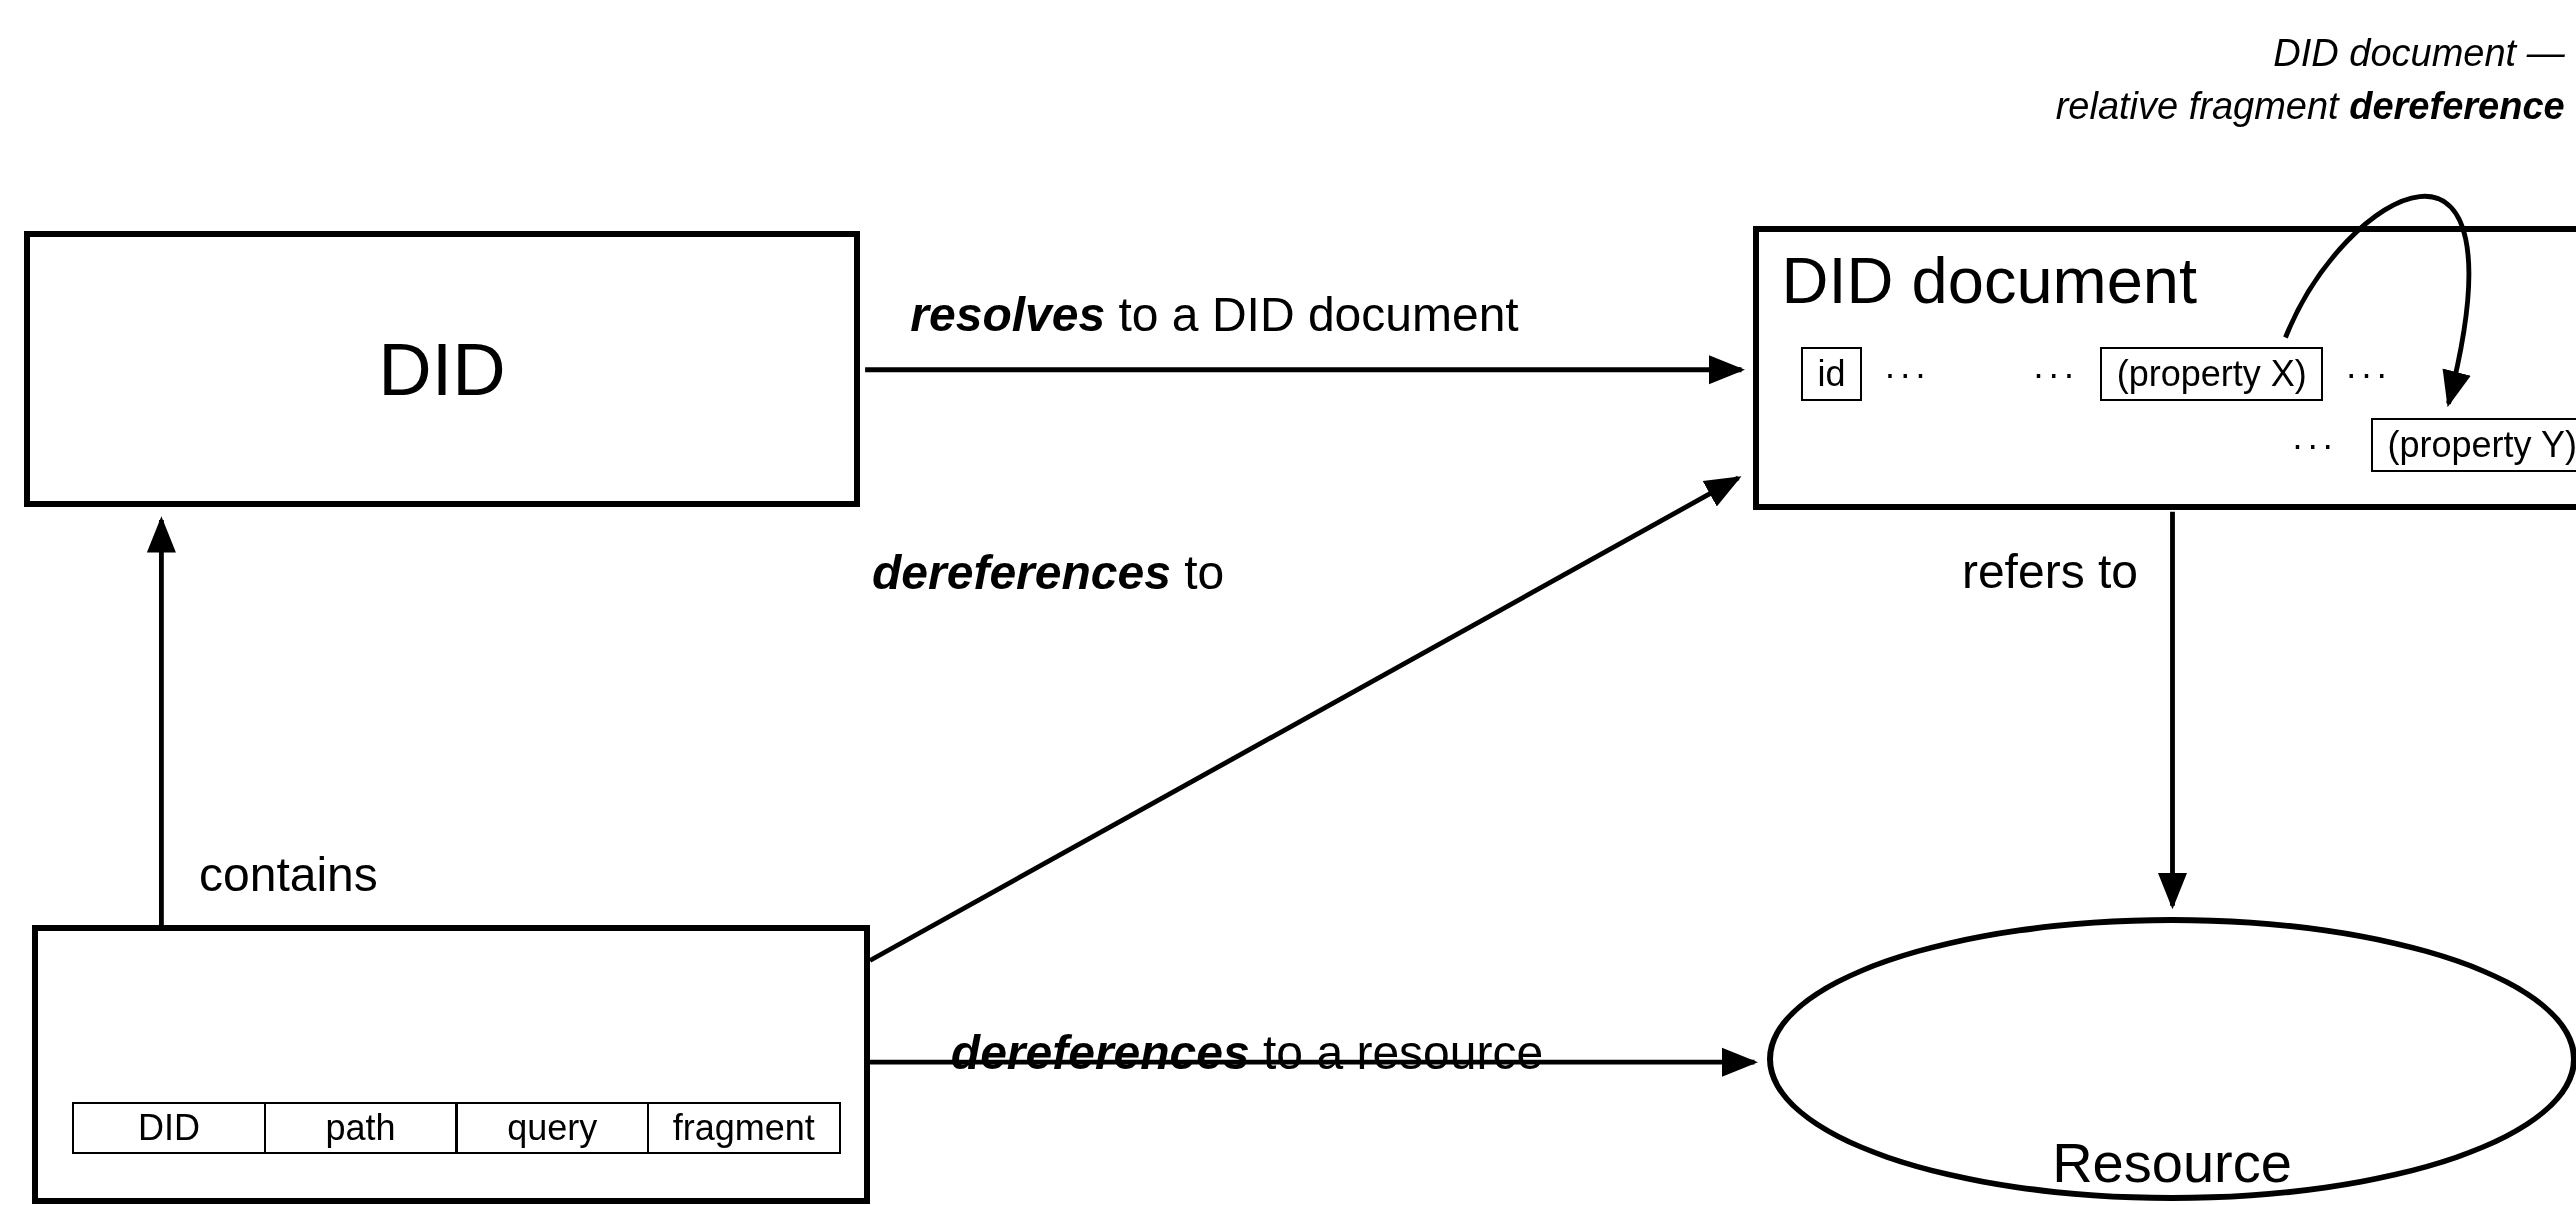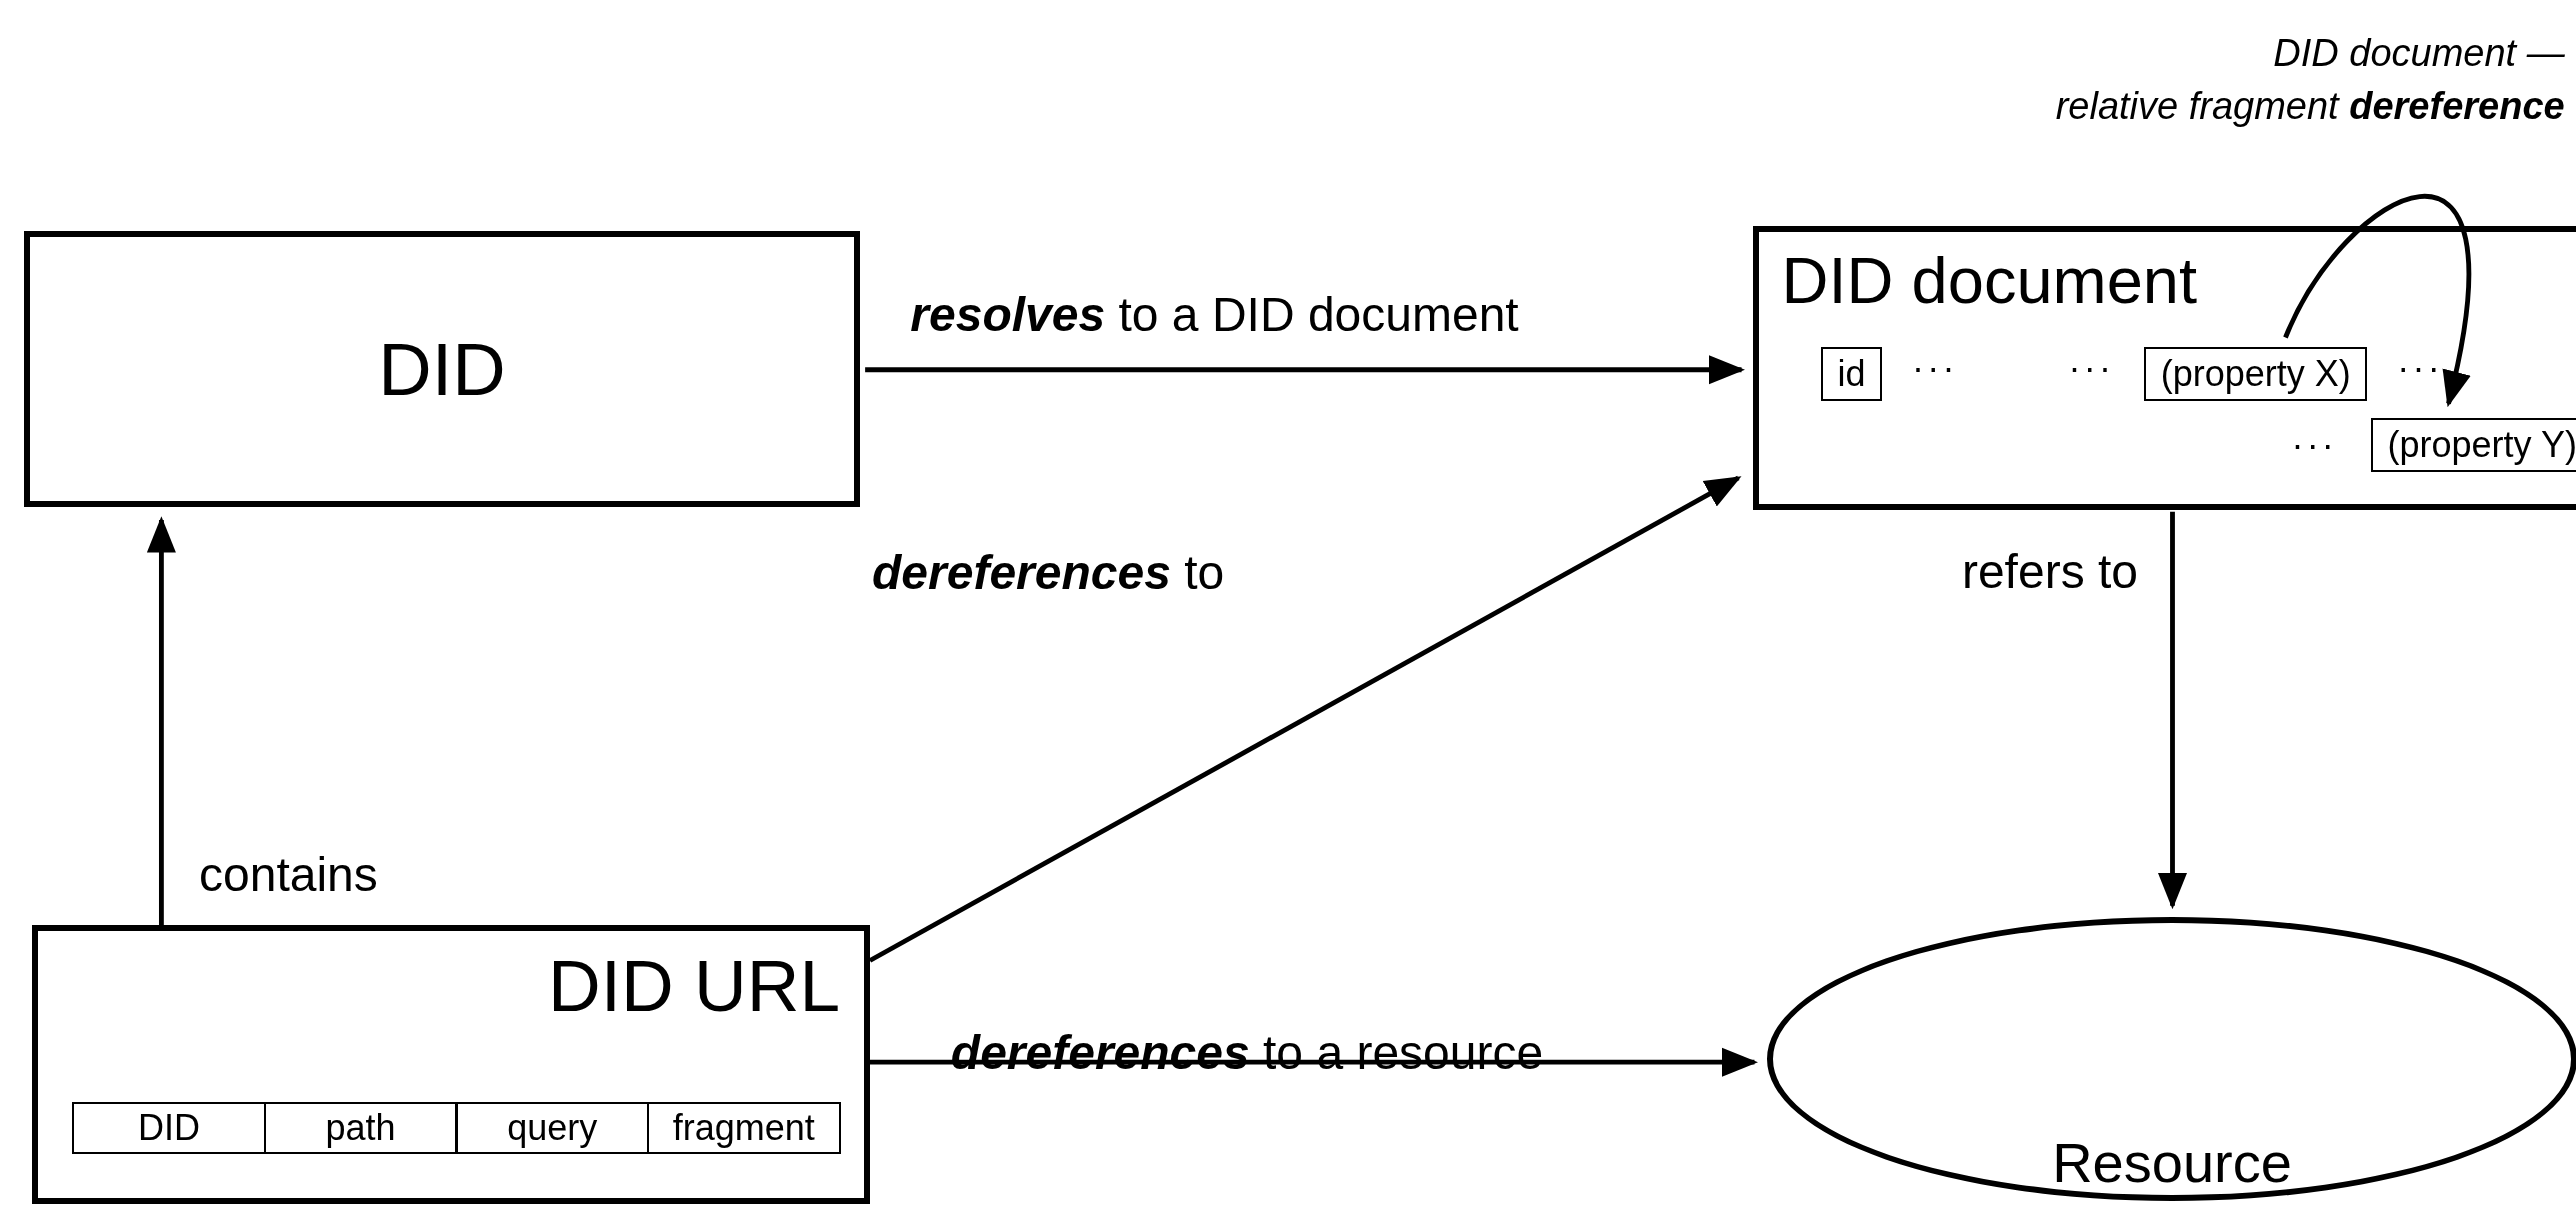--- a/index.html
+++ b/index.html
@@ -23,23 +23,22 @@
     display: flex; align-items: center; justify-content: center;
     font-size: 74px;
   }
   #did-doc-box { left: 1753px; top: 226px; width: 968px; height: 284px; }
   .doc-title {
     position: absolute; left: 22.6px; top: 11.3px;
     font-size: 65px;
   }
   .doc-row1 {
     position: absolute; left: 42px; top: 115px;
-    display: flex; align-items: flex-start; gap: 30px;
+    display: flex; align-items: center; gap: 22px;
     font-size: 36px;
-    margin-left: 20px;
   }
   .doc-row2 {
     position: absolute; right: 42px; top: 186px;
     display: flex; align-items: center; gap: 34px;
     font-size: 36px;
   }
   .mini-box {
     border: 2.4px solid #000;
     padding: 4px 14.5px;
     white-space: nowrap;
@@ -117,21 +116,20 @@
       <span class="dots">···</span>
     </div>
     <div class="doc-row2">
       <span class="dots">···</span>
       <span class="mini-box">(property Y)</span>
       <span class="dots">···</span>
     </div>
   </div>
 
   <div class="node-box" id="did-url-box">
-    <div class="url-title">DID URL</div>
     <div class="url-table">
       <div class="url-cell">DID</div>
       <div class="url-cell">path</div>
       <div class="url-cell">query</div>
       <div class="url-cell">fragment</div>
     </div>
   </div>
 
   <div id="resource-ellipse">
     <span>Resource</span>

